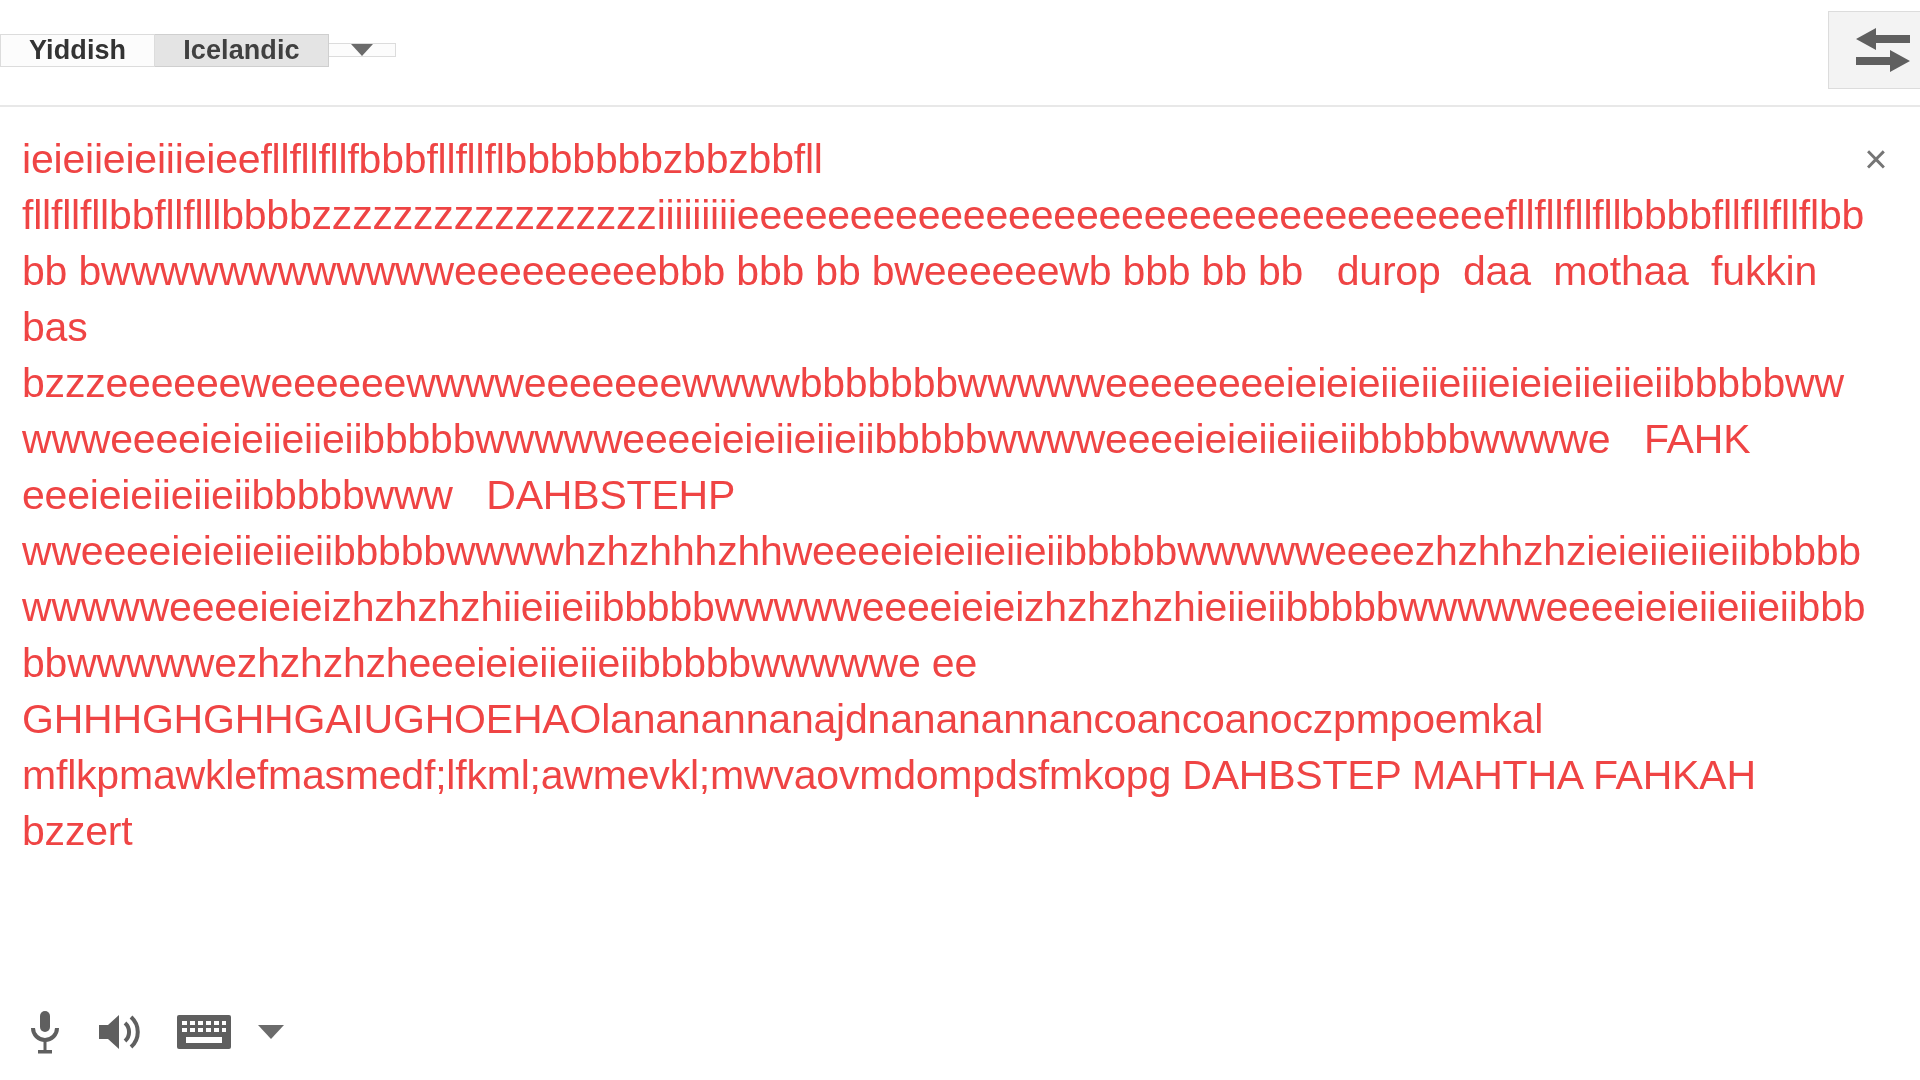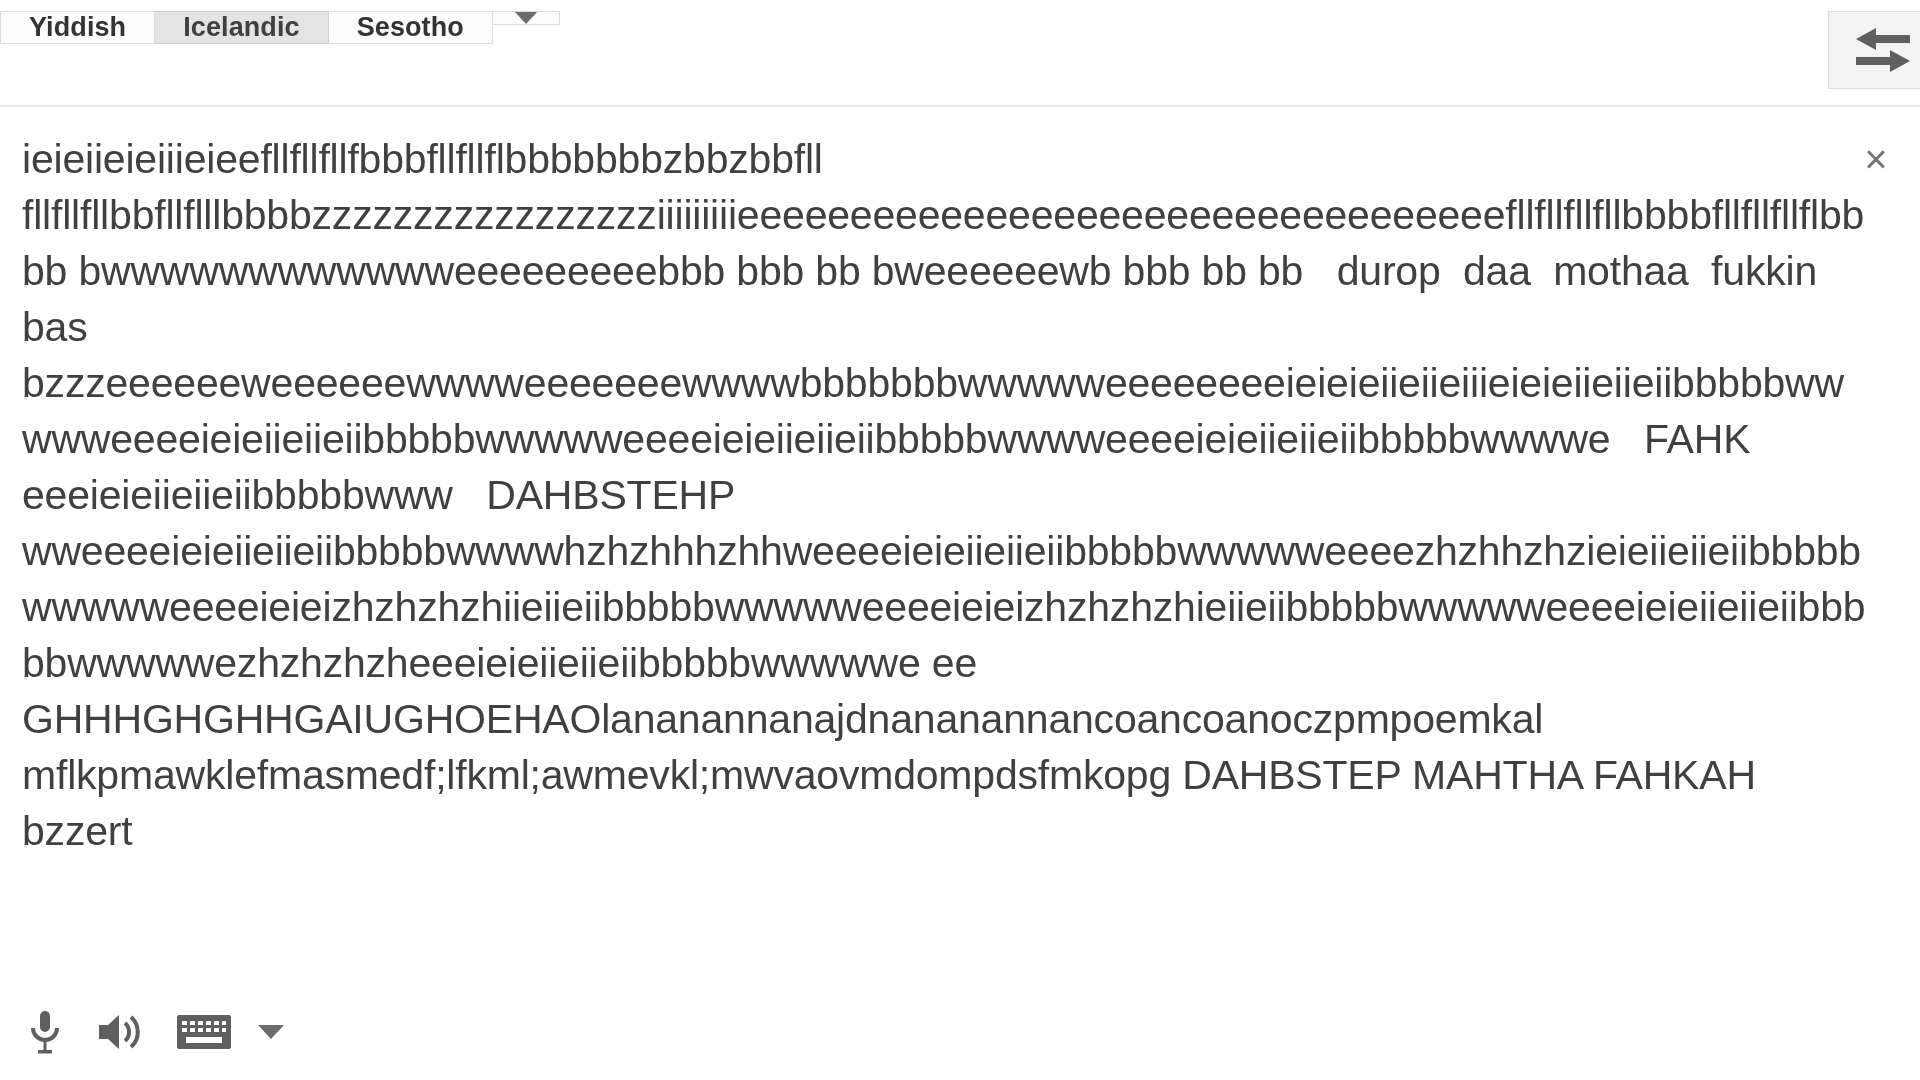--- a/index.html
+++ b/index.html
@@ -28,21 +28,21 @@
     background: #ffffff;
     border-bottom: 2px solid #e8e8e8;
     box-sizing: border-box;
   }
 
   .lang-tabs {
     position: absolute;
     left: 0;
     top: 11px;
     display: flex;
-    align-items: flex-start;
+    align-items: center;
     height: 78px;
   }
 
   .lang-tab {
     display: flex;
     align-items: center;
     justify-content: center;
     padding: 0 28px;
     font-size: 27px;
     font-weight: bold;
@@ -105,21 +105,21 @@
     box-sizing: border-box;
   }
 
   .source-text {
     position: absolute;
     left: 22px;
     top: 24px;
     width: 1845px;
     font-size: 41px;
     line-height: 56px;
-    color: #404040;
+    color: #ef4444;
     font-family: "Liberation Sans", sans-serif;
     white-space: pre-wrap;
     word-break: break-word;
     letter-spacing: -0.2px;
     outline: none;
   }
 
   .clear-btn {
     position: absolute;
     right: 22px;
@@ -175,23 +175,20 @@
 <div class="app">
 
   <div class="lang-bar">
 
     <div class="lang-tabs">
       <div class="lang-tab first">
         <span>Yiddish</span>
       </div>
       <div class="lang-tab active">
         <span>Icelandic</span>
-      </div>
-      <div class="lang-tab">
-        <span>Sesotho</span>
       </div>
       <div class="lang-tab caret">
         <span class="caret-glyph"></span>
       </div>
     </div>
 
     <div class="swap-btn">
       <svg width="62" height="48" viewBox="0 0 62 48" aria-hidden="true">
         <path fill="#5f5f5f" d="M24 2 L4 13 L24 24 L24 17 L58 17 L58 9 L24 9 Z"></path>
         <path fill="#5f5f5f" d="M38 24 L38 31 L4 31 L4 39 L38 39 L38 46 L58 35 Z"></path>

